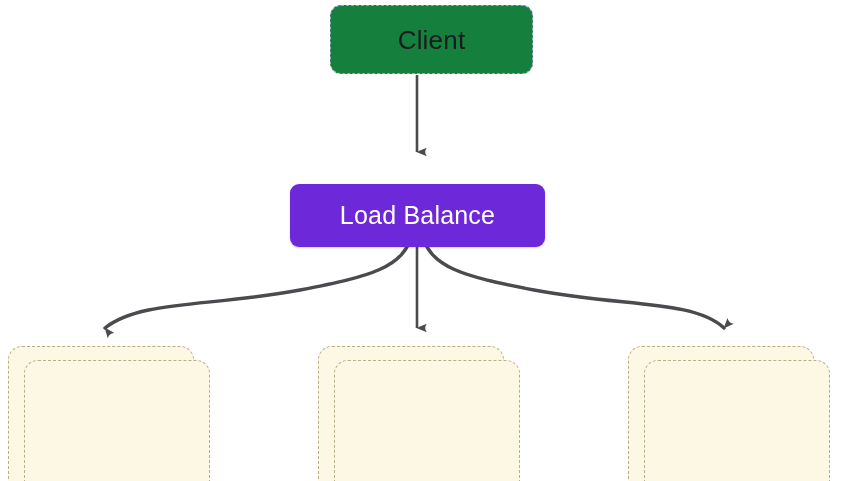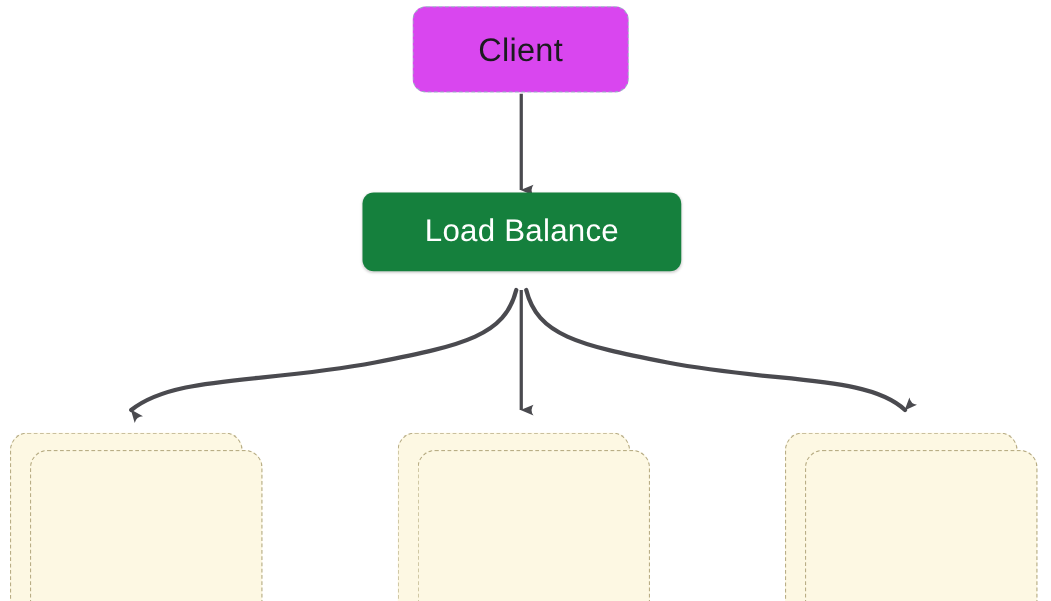--- a/index.html
+++ b/index.html
@@ -31,39 +31,39 @@
     box-sizing: border-box;
     display: flex;
     align-items: center;
     justify-content: center;
   }
 
   
   #node-client {
     left: 330px;
     top: 5px;
-    width: 173px;
+    width: 203px;
     height: 69px;
-    background: #d946ef;
+    background: #15803d;
     border: 1.6px dashed #9aa7c4;
     border-radius: 11px;
   }
   #node-client .node-label {
     font-size: 26px;
     color: #1b1b1f;
     letter-spacing: 0.2px;
   }
 
   
   #node-load-balance {
     left: 290px;
-    top: 154px;
+    top: 184px;
     width: 255px;
     height: 63px;
-    background: #15803d;
+    background: #6d28d9;
     border-radius: 9px;
     box-shadow: 0 1px 2px rgba(0,0,0,0.18);
   }
   #node-load-balance .node-label {
     font-size: 25px;
     color: #ffffff;
     letter-spacing: 0.2px;
   }
 
   

